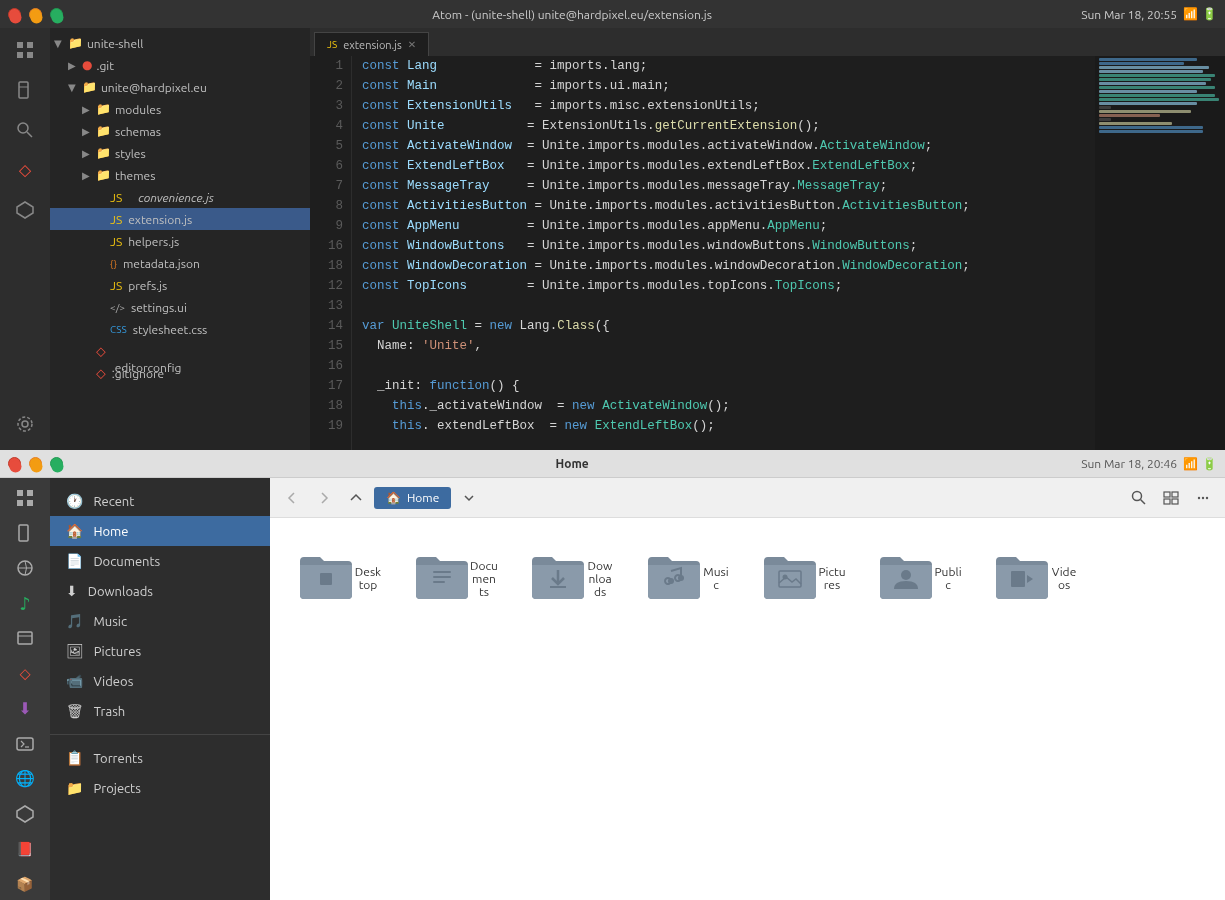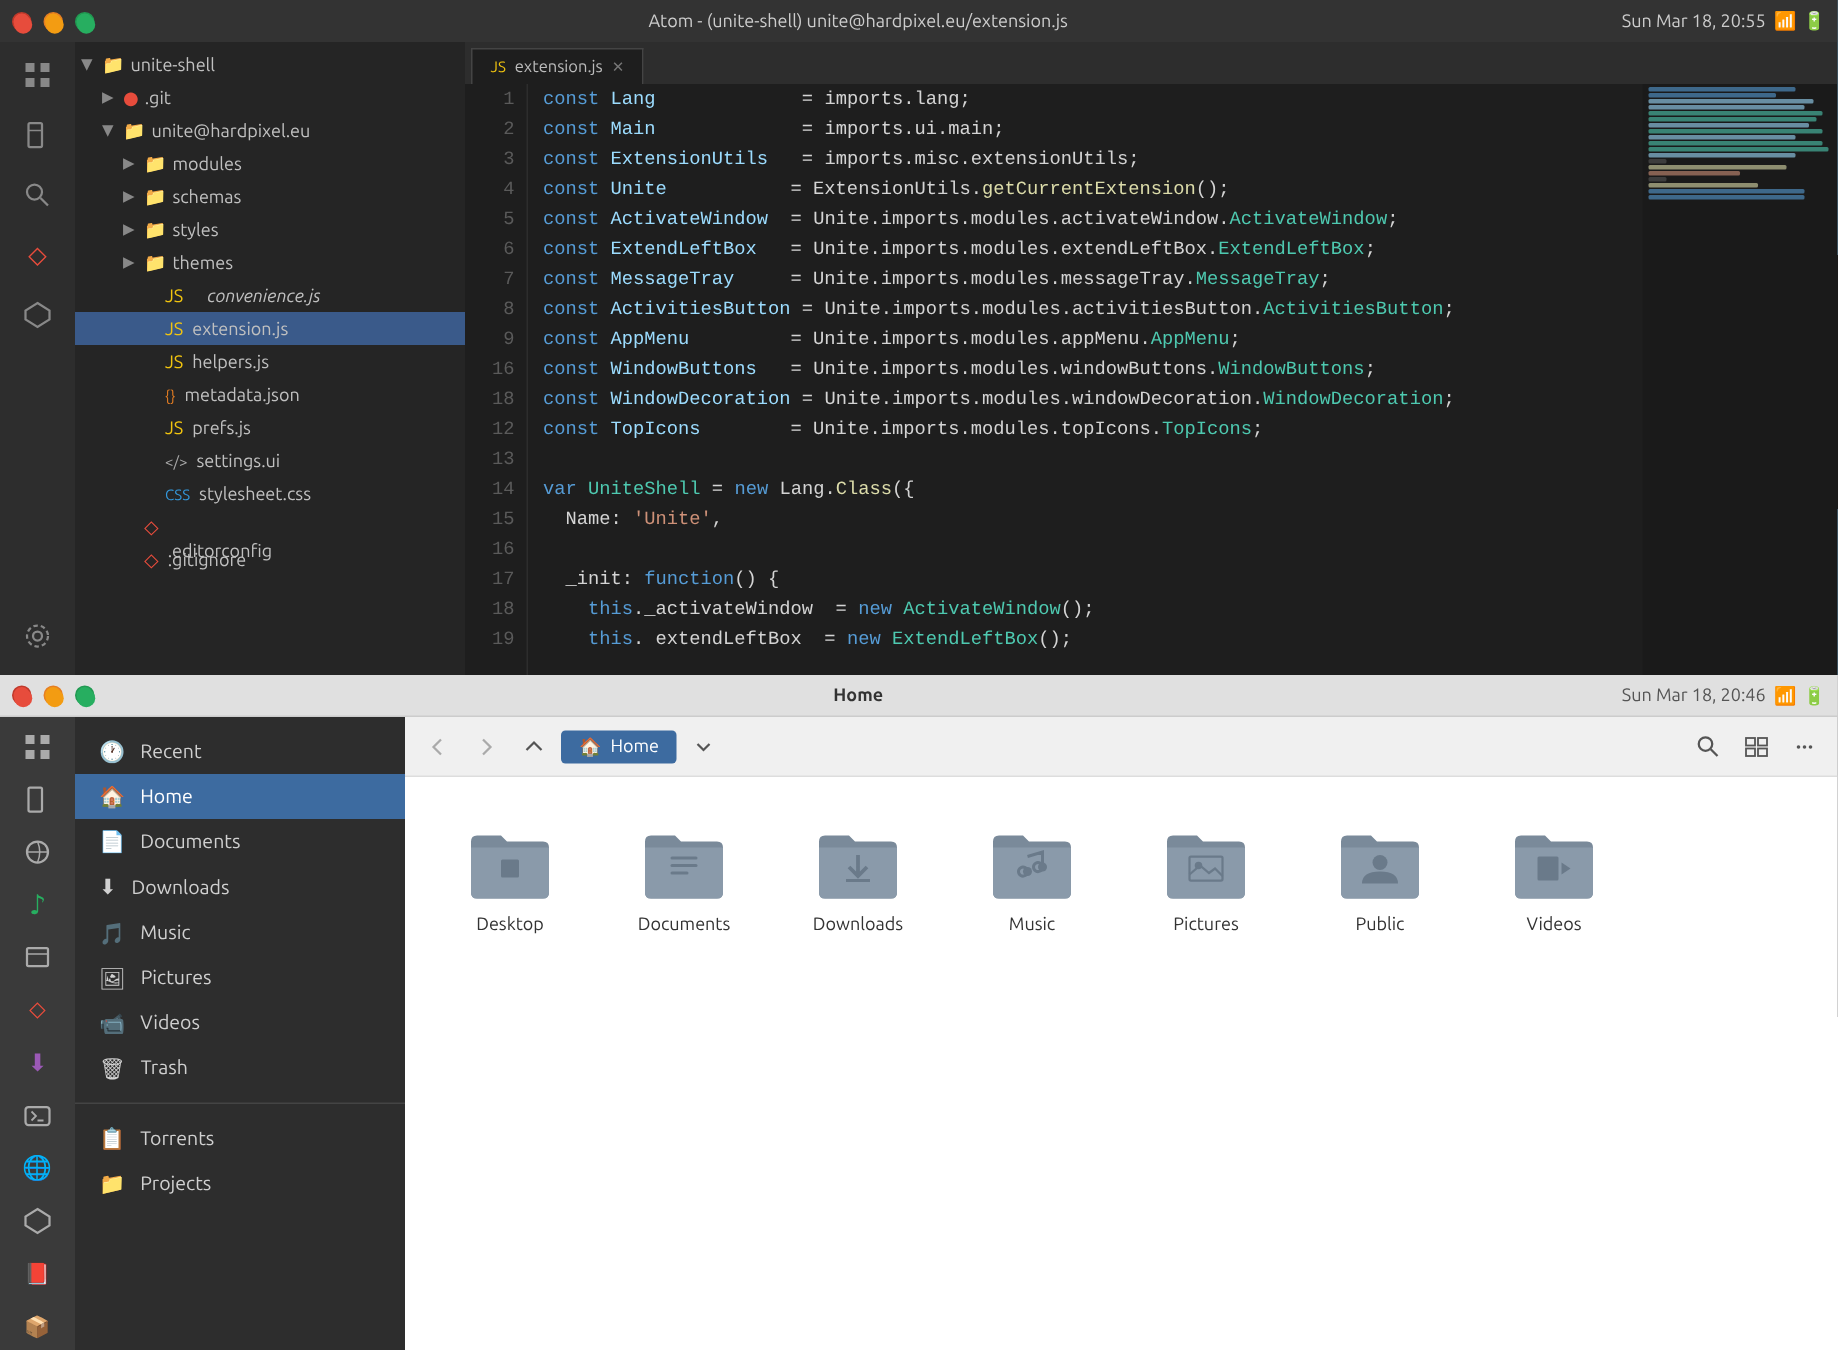--- a/index.html
+++ b/index.html
@@ -349,21 +349,21 @@
 
     .fm-grid {
       display: flex;
       flex-wrap: wrap;
       gap: 16px;
     }
 
     .fm-folder-item {
       width: 100px;
       display: flex;
-      flex-direction: column;
+      flex-direction: row;
       align-items: center;
       cursor: pointer;
       padding: 8px;
       border-radius: 4px;
       justify-content: space-between;
     }
 
     .folder-icon-wrap {
       width: 60px;
       height: 60px;

